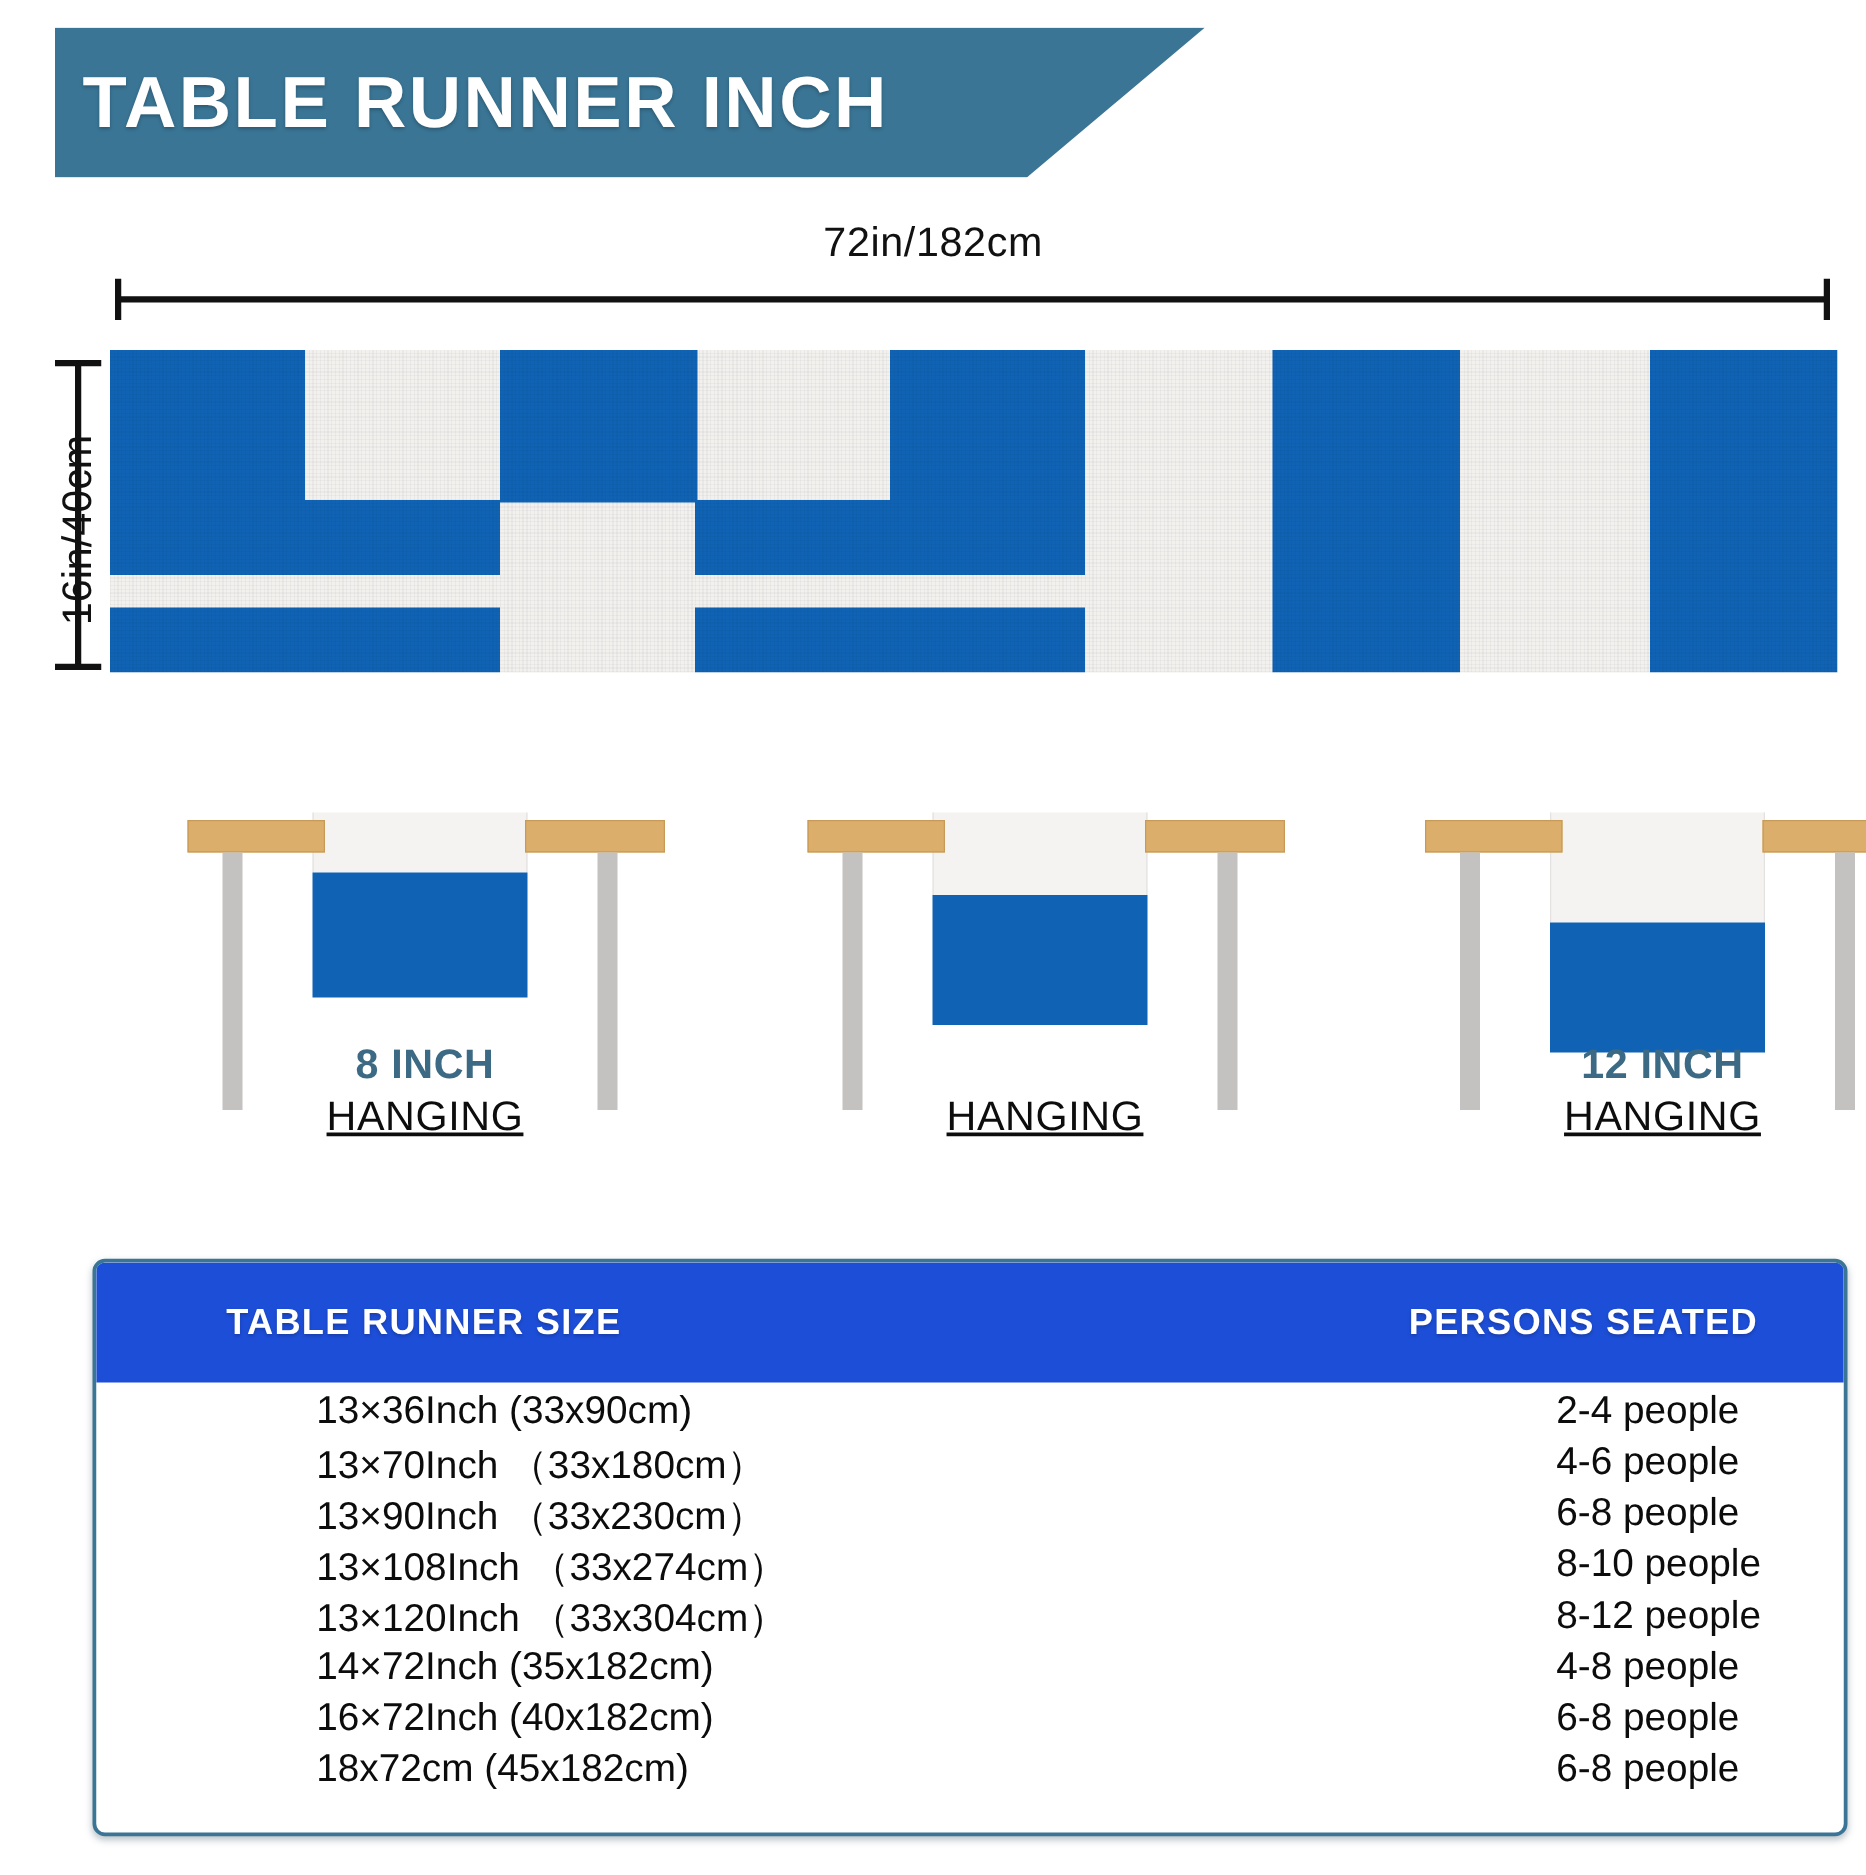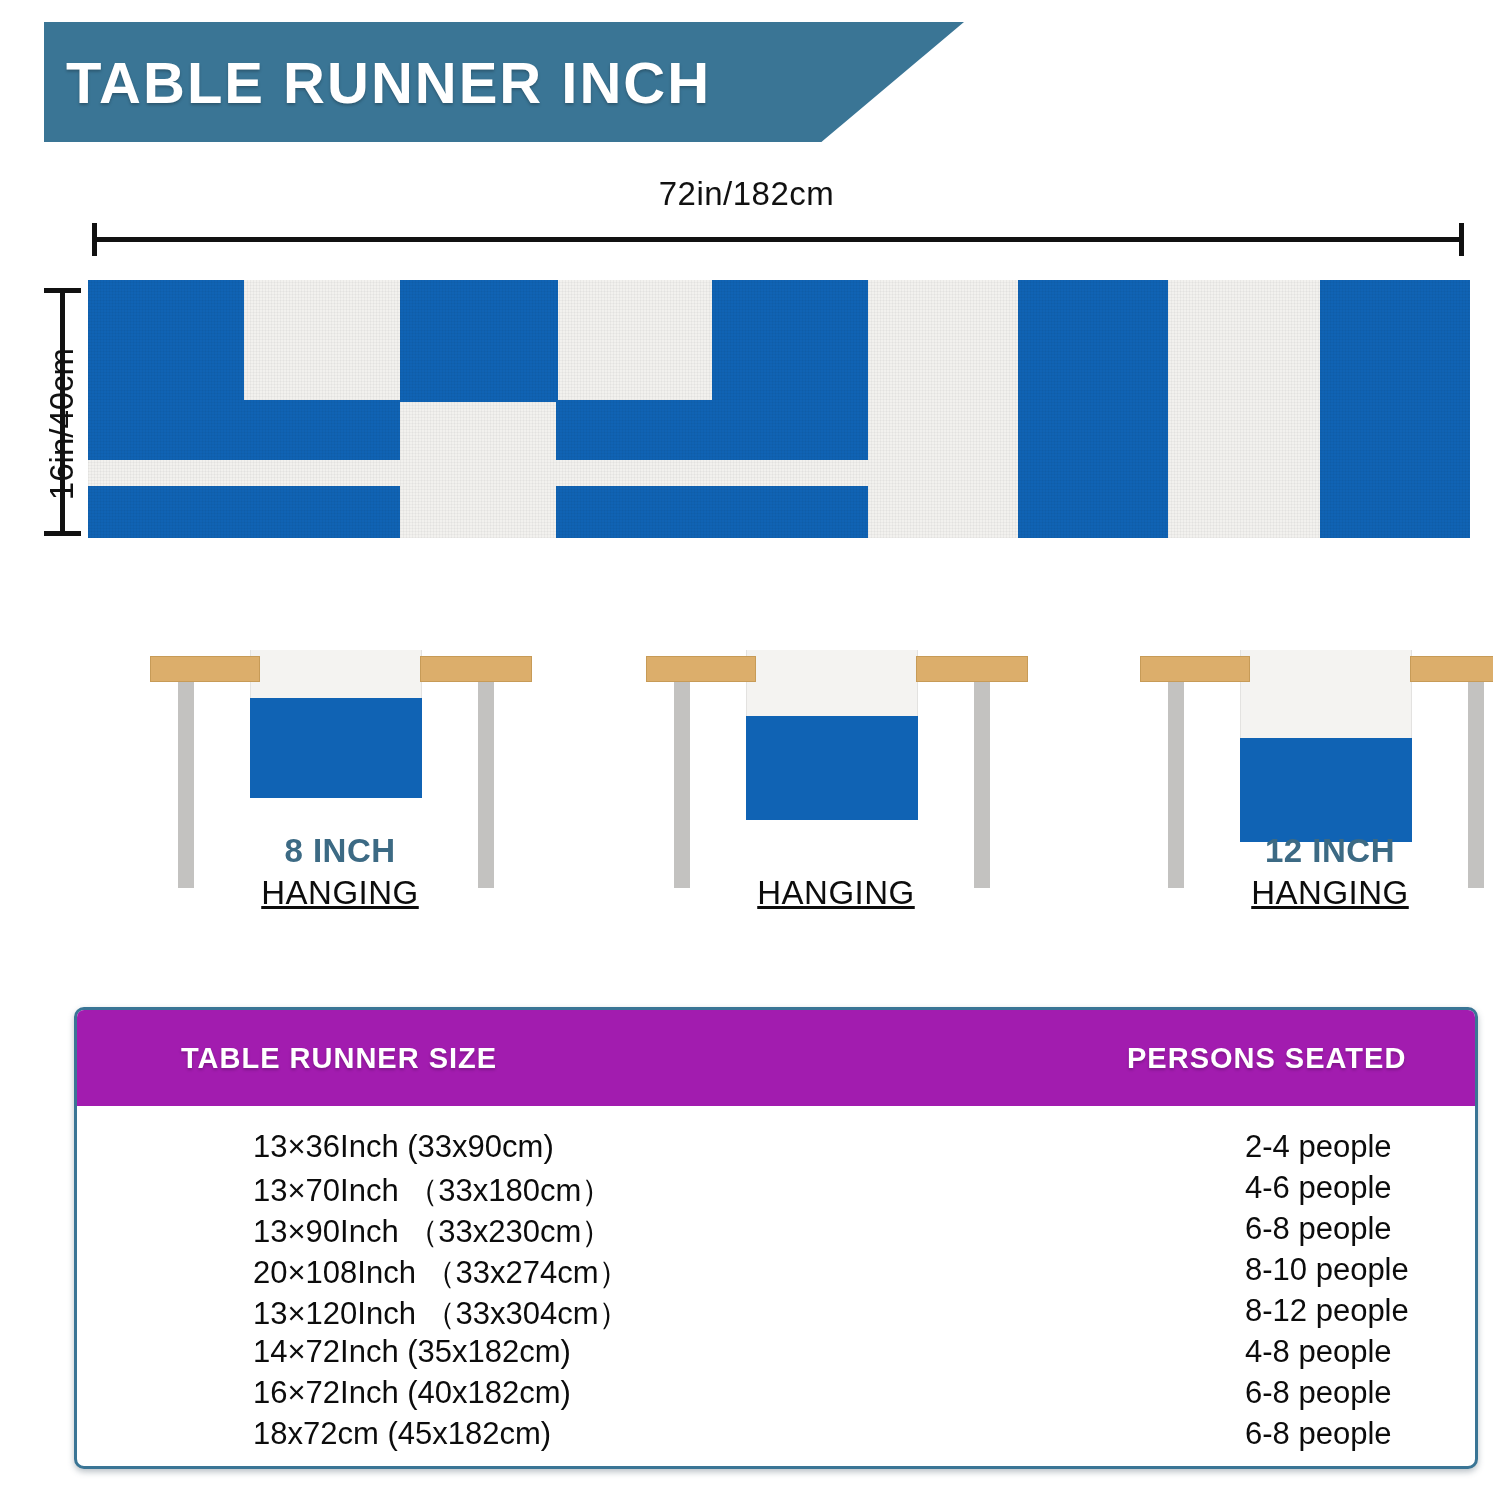--- a/index.html
+++ b/index.html
@@ -228,21 +228,21 @@
     border: 3px solid #3a7595;
     border-radius: 10px;
     background: #ffffff;
     box-sizing: border-box;
     overflow: hidden;
     box-shadow: 0 3px 6px rgba(60,80,95,0.35);
   }
   .st-head {
     position: relative;
     height: 96px;
-    background: #a21caf;
+    background: #1d4ed8;
     display: flex;
     align-items: center;
     text-align: center;
   }
   .st-head .h-left {
     position: absolute;
     left: 104px;
     color: #ffffff;
     font-size: 29px;
     font-weight: bold;
@@ -252,21 +252,21 @@
   .st-head .h-right {
     position: absolute;
     left: 1050px;
     color: #ffffff;
     font-size: 29px;
     font-weight: bold;
     letter-spacing: 1px;
     text-shadow: 0 2px 3px rgba(0,0,0,0.22);
   }
   .st-body {
-    padding-top: 23px;
+    padding-top: 4px;
   }
   .st-row {
     position: relative;
     height: 41px;
   }
   .st-row .c-size {
     position: absolute;
     left: 176px;
     top: 0;
     font-size: 31px;
@@ -370,21 +370,21 @@
     </div>
     <div class="st-row">
       <span class="c-size">13×70Inch （33x180cm）</span>
       <span class="c-people">4-6 people</span>
     </div>
     <div class="st-row">
       <span class="c-size">13×90Inch （33x230cm）</span>
       <span class="c-people">6-8 people</span>
     </div>
     <div class="st-row">
-      <span class="c-size">20×108Inch （33x274cm）</span>
+      <span class="c-size">13×108Inch （33x274cm）</span>
       <span class="c-people">8-10 people</span>
     </div>
     <div class="st-row">
       <span class="c-size">13×120Inch （33x304cm）</span>
       <span class="c-people">8-12 people</span>
     </div>
     <div class="st-row">
       <span class="c-size">14×72Inch (35x182cm)</span>
       <span class="c-people">4-8 people</span>
     </div>

